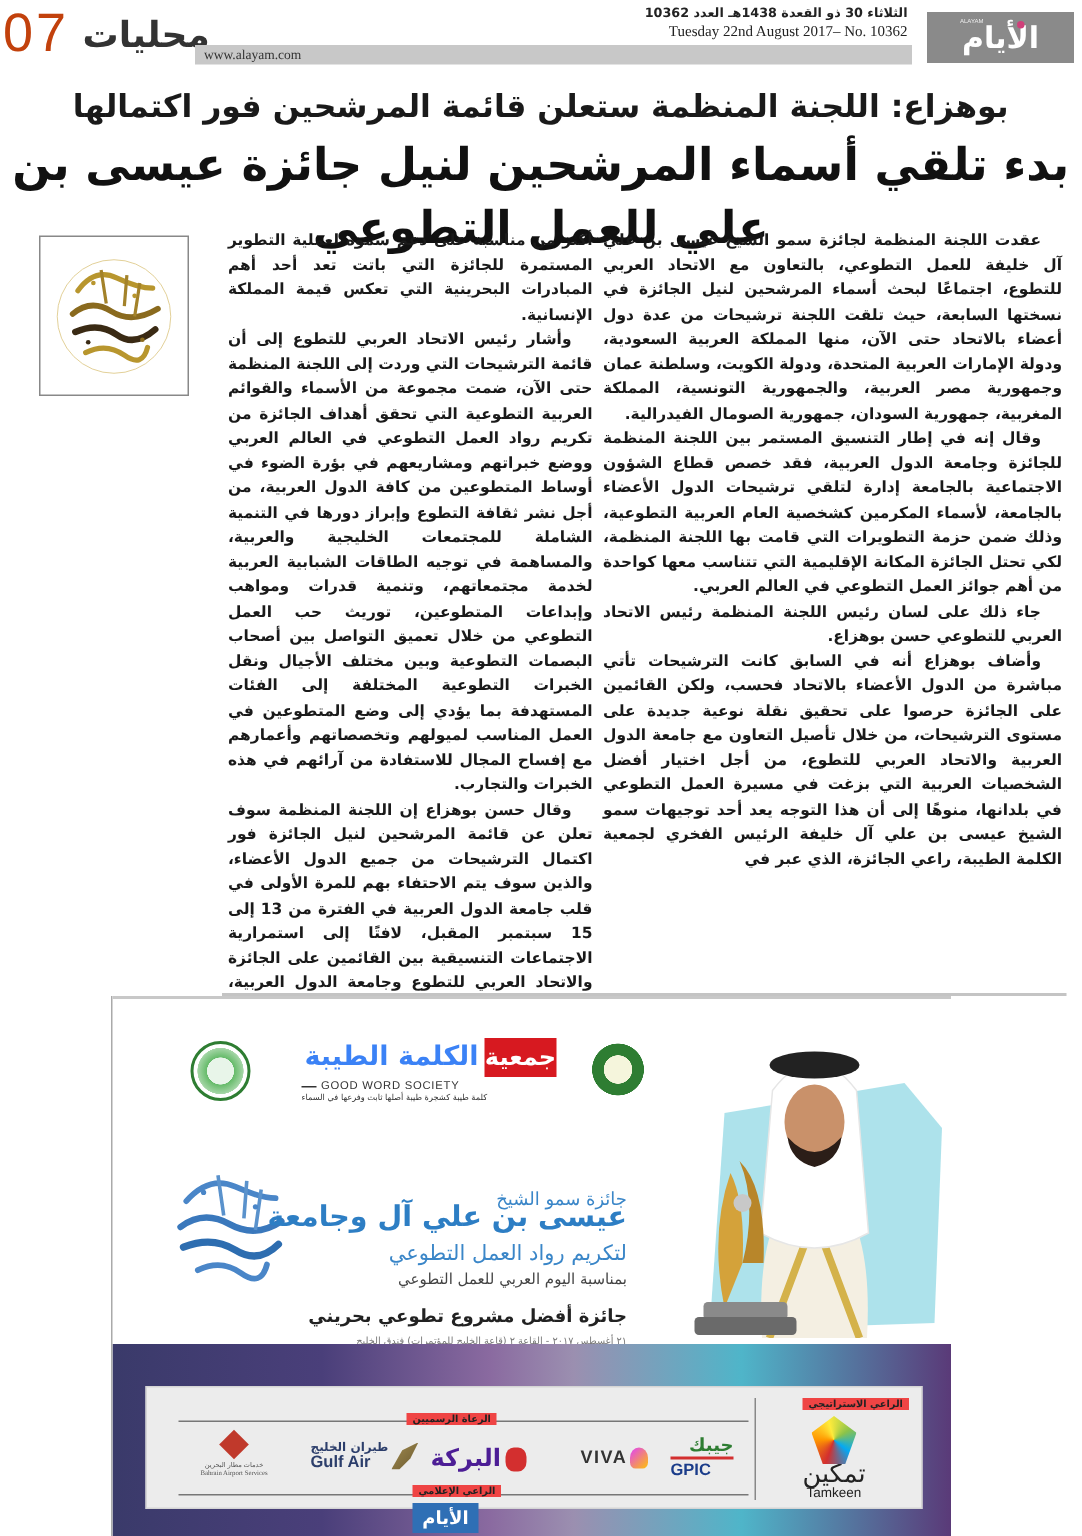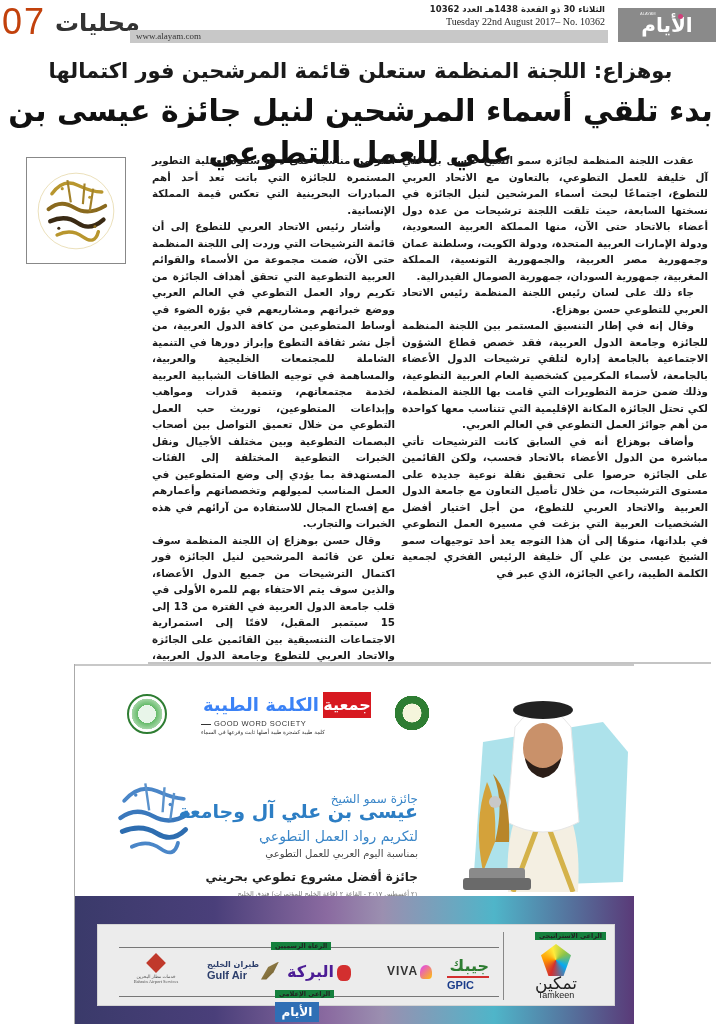--- a/index.html
+++ b/index.html
@@ -55,24 +55,24 @@
   .award-occasion { position: absolute; right: 216px; top: 184px; direction: rtl; color: #444; font-size: 10px; font-family: "DejaVu Sans", sans-serif; }
   .award-cat { position: absolute; right: 216px; top: 206px; direction: rtl; color: #222; font-size: 12px; font-weight: bold; font-family: "DejaVu Sans", sans-serif; }
   .award-date { position: absolute; right: 216px; top: 226px; direction: rtl; color: #777; font-size: 6.5px; font-family: "DejaVu Sans", sans-serif; }
 
   .ad-calli { position: absolute; left: 30px; top: 106px; width: 96px; height: 96px; }
 
   .portrait { position: absolute; left: 378px; top: 18px; width: 180px; height: 210px; }
   .banner { position: absolute; left: 0; top: 232px; width: 100%; height: 128px; background: linear-gradient(90deg, #3a3a6a 0%, #4a3f7a 25%, #8a6aa0 45%, #9b8fb0 55%, #4fb5c9 75%, #5a3a78 100%); }
   .sponsor-panel { position: absolute; left: 22px; top: 260px; width: 518px; height: 82px; background: #ececec; border: 1px solid #d5d5d5; }
   .divider-v { position: absolute; left: 428px; top: 268px; width: 1px; height: 68px; background: #888; }
-  .sp-heading { position: absolute; direction: rtl; font-size: 6.5px; font-weight: bold; color: #222; font-family: "DejaVu Sans", sans-serif; background: #15803d; padding: 0 4px; }
+  .sp-heading { position: absolute; direction: rtl; font-size: 6.5px; font-weight: bold; color: #222; font-family: "DejaVu Sans", sans-serif; background: #ef4444; padding: 0 4px; }
   .sp-line { position: absolute; height: 1px; background: #777; }
   .sp-logo { position: absolute; font-family: "DejaVu Sans", sans-serif; }
-  .gpic-ar { color: #2e7d32; font-weight: bold; font-size: 16px; direction: rtl; }
+  .gpic-ar { color: #2e7d32; font-weight: bold; font-size: 12px; direction: rtl; }
   .gpic-bar { height: 2px; background: #d32f2f; margin: 1px 0; }
   .gpic-en { color: #1a3c8a; font-weight: bold; font-size: 11px; font-family: "Liberation Sans", sans-serif; }
   .viva { color: #333; font-size: 12px; font-weight: bold; letter-spacing: 1px; font-family: "Liberation Sans", sans-serif; }
   .viva-mark { display: inline-block; width: 12px; height: 14px; border-radius: 50% 50% 30% 30%; background: linear-gradient(135deg, #e040fb, #ffc107); vertical-align: middle; margin-left: 2px; }
   .baraka { color: #4c1d95; font-weight: bold; font-size: 16px; direction: rtl; }
   .baraka-mark { display: inline-block; width: 14px; height: 16px; border-radius: 40%; background: #d32f2f; vertical-align: middle; margin-left: 3px; }
   .gulfair-ar { color: #2c3e6b; font-size: 8px; font-weight: bold; direction: rtl; }
   .gulfair-en { color: #2c3e6b; font-size: 11px; font-weight: bold; font-family: "Liberation Sans", sans-serif; line-height: 12px; }
   .falcon { display: inline-block; width: 18px; height: 18px; background: linear-gradient(135deg, #a08a50, #6b5a2e); clip-path: polygon(0 100%, 40% 30%, 100% 0, 70% 60%, 30% 100%); }
   .bas-mark { width: 14px; height: 14px; background: #c0392b; transform: rotate(45deg); margin: 0 auto 4px; }
@@ -97,22 +97,22 @@
     <span class="logo-dot"></span>
     <span class="logo-text">الأيام</span>
   </div>
 </div>
 
 <div class="kicker">بوهزاع: اللجنة المنظمة ستعلن قائمة المرشحين فور اكتمالها</div>
 <div class="headline">بدء تلقي أسماء المرشحين لنيل جائزة عيسى بن علي للعمل التطوعي</div>
 
 <div class="col col-right">
   <p class="indent">عقدت اللجنة المنظمة لجائزة سمو الشيخ عيسى بن علي آل خليفة للعمل التطوعي، بالتعاون مع الاتحاد العربي للتطوع، اجتماعًا لبحث أسماء المرشحين لنيل الجائزة في نسختها السابعة، حيث تلقت اللجنة ترشيحات من عدة دول أعضاء بالاتحاد حتى الآن، منها المملكة العربية السعودية، ودولة الإمارات العربية المتحدة، ودولة الكويت، وسلطنة عمان وجمهورية مصر العربية، والجمهورية التونسية، المملكة المغربية، جمهورية السودان، جمهورية الصومال الفيدرالية.</p>
+  <p class="indent">وقال إنه في إطار التنسيق المستمر بين اللجنة المنظمة للجائزة وجامعة الدول العربية، فقد خصص قطاع الشؤون الاجتماعية بالجامعة إدارة لتلقي ترشيحات الدول الأعضاء بالجامعة، لأسماء المكرمين كشخصية العام العربية التطوعية، وذلك ضمن حزمة التطويرات التي قامت بها اللجنة المنظمة، لكي تحتل الجائزة المكانة الإقليمية التي تتناسب معها كواحدة من أهم جوائز العمل التطوعي في العالم العربي.</p>
   <p class="indent">جاء ذلك على لسان رئيس اللجنة المنظمة رئيس الاتحاد العربي للتطوعي حسن بوهزاع.</p>
-  <p class="indent">وقال إنه في إطار التنسيق المستمر بين اللجنة المنظمة للجائزة وجامعة الدول العربية، فقد خصص قطاع الشؤون الاجتماعية بالجامعة إدارة لتلقي ترشيحات الدول الأعضاء بالجامعة، لأسماء المكرمين كشخصية العام العربية التطوعية، وذلك ضمن حزمة التطويرات التي قامت بها اللجنة المنظمة، لكي تحتل الجائزة المكانة الإقليمية التي تتناسب معها كواحدة من أهم جوائز العمل التطوعي في العالم العربي.</p>
   <p class="indent">وأضاف بوهزاع أنه في السابق كانت الترشيحات تأتي مباشرة من الدول الأعضاء بالاتحاد فحسب، ولكن القائمين على الجائزة حرصوا على تحقيق نقلة نوعية جديدة على مستوى الترشيحات، من خلال تأصيل التعاون مع جامعة الدول العربية والاتحاد العربي للتطوع، من أجل اختيار أفضل الشخصيات العربية التي بزغت في مسيرة العمل التطوعي في بلدانها، منوهًا إلى أن هذا التوجه يعد أحد توجيهات سمو الشيخ عيسى بن علي آل خليفة الرئيس الفخري لجمعية الكلمة الطيبة، راعي الجائزة، الذي عبر في</p>
 </div>
 
 <div class="col col-left">
   <p>أكثر من مناسبة على دعم سموه لعملية التطوير المستمرة للجائزة التي باتت تعد أحد أهم المبادرات البحرينية التي تعكس قيمة المملكة الإنسانية.</p>
   <p class="indent">وأشار رئيس الاتحاد العربي للتطوع إلى أن قائمة الترشيحات التي وردت إلى اللجنة المنظمة حتى الآن، ضمت مجموعة من الأسماء والقوائم العربية التطوعية التي تحقق أهداف الجائزة من تكريم رواد العمل التطوعي في العالم العربي ووضع خبراتهم ومشاريعهم في بؤرة الضوء في أوساط المتطوعين من كافة الدول العربية، من أجل نشر ثقافة التطوع وإبراز دورها في التنمية الشاملة للمجتمعات الخليجية والعربية، والمساهمة في توجيه الطاقات الشبابية العربية لخدمة مجتمعاتهم، وتنمية قدرات ومواهب وإبداعات المتطوعين، توريث حب العمل التطوعي من خلال تعميق التواصل بين أصحاب البصمات التطوعية وبين مختلف الأجيال ونقل الخبرات التطوعية المختلفة إلى الفئات المستهدفة بما يؤدي إلى وضع المتطوعين في العمل المناسب لميولهم وتخصصاتهم وأعمارهم مع إفساح المجال للاستفادة من آرائهم في هذه الخبرات والتجارب.</p>
   <p class="indent">وقال حسن بوهزاع إن اللجنة المنظمة سوف تعلن عن قائمة المرشحين لنيل الجائزة فور اكتمال الترشيحات من جميع الدول الأعضاء، والذين سوف يتم الاحتفاء بهم للمرة الأولى في قلب جامعة الدول العربية في الفترة من 13 إلى 15 سبتمبر المقبل، لافتًا إلى استمرارية الاجتماعات التنسيقية بين القائمين على الجائزة والاتحاد العربي للتطوع وجامعة الدول العربية، من أجل الوصول إلى احتفالية تتناسب مع مكانة مملكة البحرين وقيمة الجائزة وراعيها.</p>
 </div>
 
 <div class="logo-frame" title="جائزة الشيخ عيسى بن علي آل خليفة">

